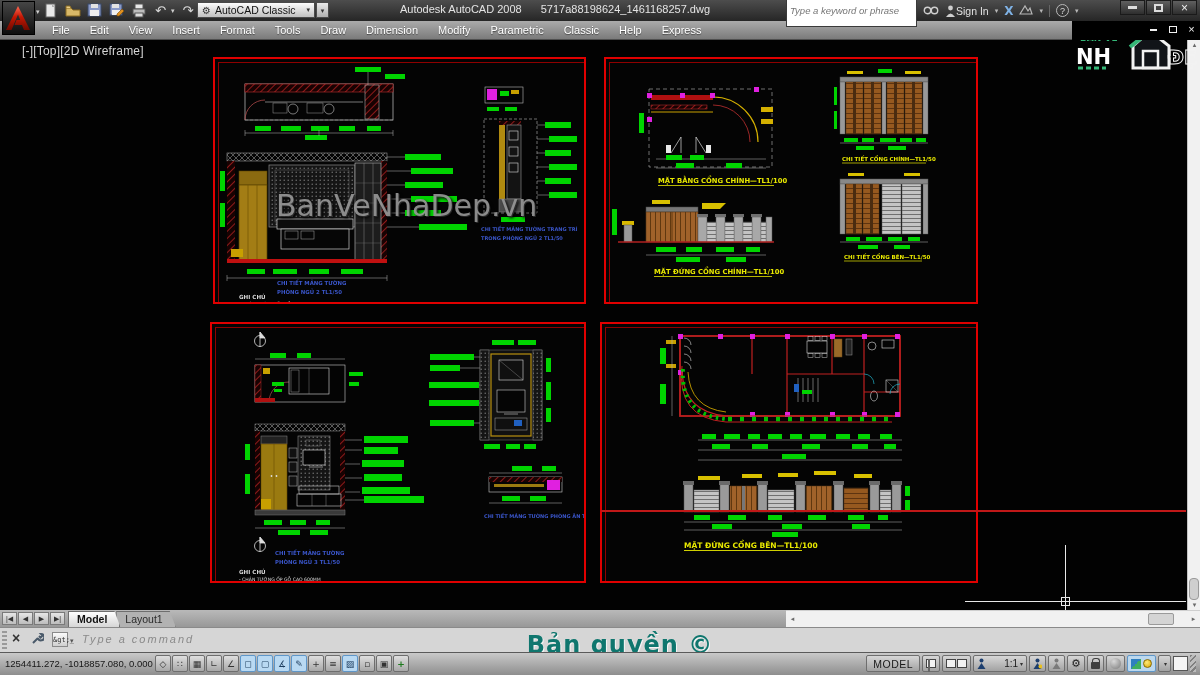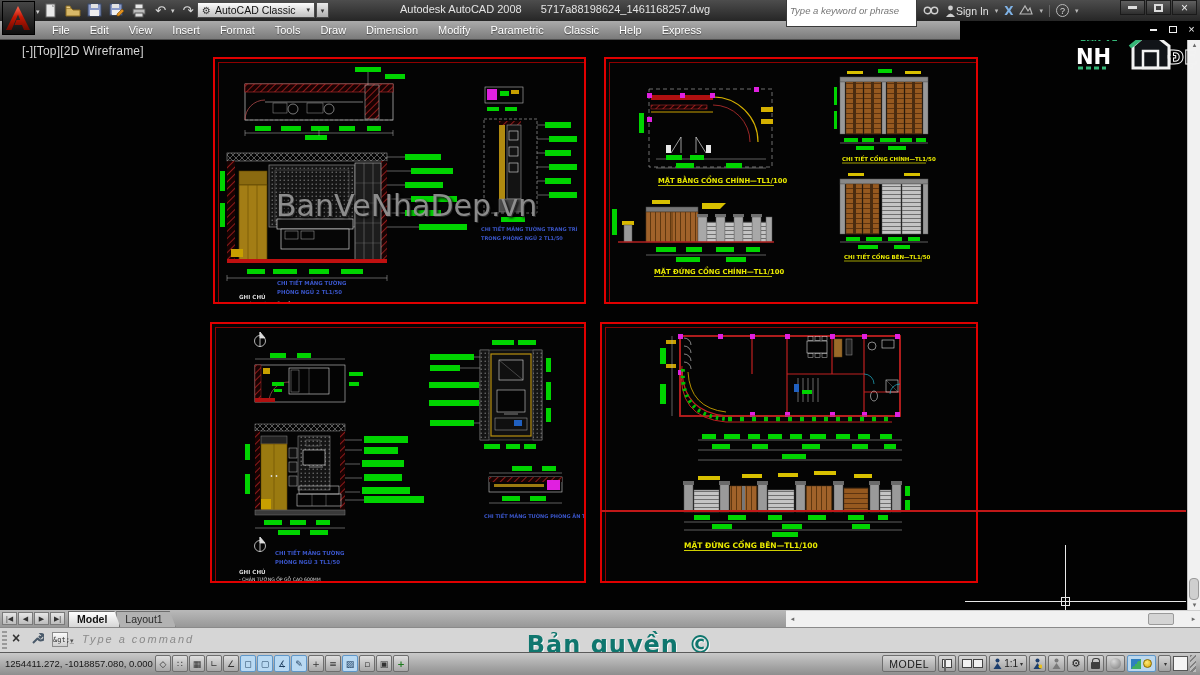--- a/index.html
+++ b/index.html
@@ -25,21 +25,21 @@
 #exchange-x{color:#7fb2e5;font-weight:bold;font-size:12px;font-family:"DejaVu Sans",sans-serif}
 #help-circ{width:13px;height:13px;border:1px solid #b8b8b8;border-radius:50%;color:#d8d8d8;font-size:9px;text-align:center;line-height:12px}
 .ic-sep{width:1px;height:12px;background:#666}
 #win-buttons{position:absolute;right:3px;top:0;display:flex}
 .winbtn{width:25px;height:15px;background:linear-gradient(#606060,#2e2e2e);border:1px solid #1a1a1a;display:flex;align-items:center;justify-content:center;margin-left:1px}
 .winbtn .bar{width:9px;height:3px;background:#ddd}
 .winbtn .box{width:9px;height:8px;border:2px solid #ddd}
 .winbtn.close{color:#eee;font-size:12px;line-height:1}
 
 
-#menubar{position:absolute;left:0;top:21px;width:960px;height:19px;background:linear-gradient(#ababab,#7b7b7b);border-bottom:1px solid #4f4f4f;z-index:29;display:flex;align-items:center;padding-left:42px}
+#menubar{position:absolute;left:0;top:21px;width:1072px;height:19px;background:linear-gradient(#ababab,#7b7b7b);border-bottom:1px solid #4f4f4f;z-index:29;display:flex;align-items:center;padding-left:42px}
 .menu-item{padding:0 10px;font-size:11px;color:#fff;text-shadow:0 1px 1px rgba(0,0,0,.5);height:19px;line-height:19px}
 #doc-controls{position:absolute;right:2px;top:24px;display:flex;gap:6px;align-items:center;z-index:31}
 .docbtn{width:13px;height:11px;display:flex;align-items:center;justify-content:center}
 .docbtn .bar{width:7px;height:2px;background:#f0f0f0}
 .docbtn .box{width:8px;height:7px;border:1.5px solid #f0f0f0}
 .docbtn.close{color:#f0f0f0;font-size:11px;line-height:1}
 
 
 #canvas{position:absolute;left:0;top:40px;width:1200px;height:570px;background:#020202;overflow:hidden}
 #viewport-label{position:absolute;left:22px;top:4px;color:#d8d8d8;font-size:12px;letter-spacing:.2px}
@@ -899,21 +899,21 @@
       </span>
     <span class="sb-btn">
         <span class="mini-paper"></span>
         <span class="mini-paper" style="margin-left:1px"></span>
       </span>
     <span class="sb-btn">
       <svg width="9" height="11">
           <circle cx="4.5" cy="2.5" r="2" fill="#1c3e6e"></circle>
           <path d="M.5 11 L4.5 5 L8.5 11 Z" fill="#1c3e6e"></path>
         </svg>
-      <span style="margin-left:2px">1:1</span>
+      <span style="margin-left:18px">1:1</span>
       <span class="dd">▾</span>
     </span>
     <span class="sb-btn">
         <svg width="9" height="11">
           <circle cx="4.5" cy="2.5" r="2" fill="#1c3e6e"></circle>
           <path d="M.5 11 L4.5 5 L8.5 11 Z" fill="#1c3e6e"></path>
           <circle cx="7.5" cy="8.5" r="2" fill="#e8c020"></circle>
         </svg>
       </span>
     <span class="sb-btn">

